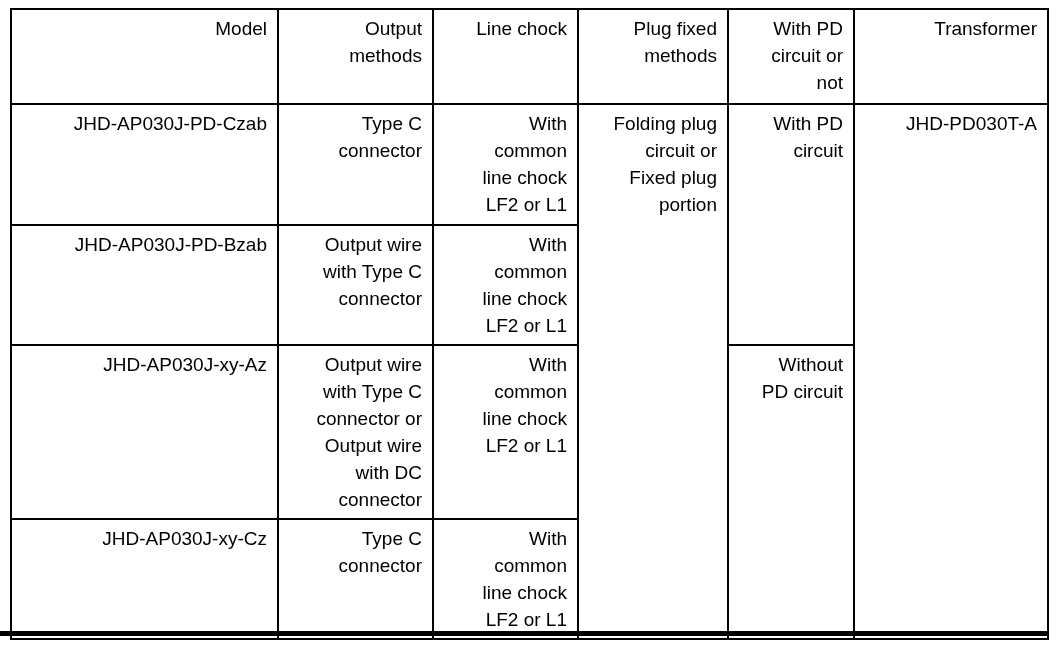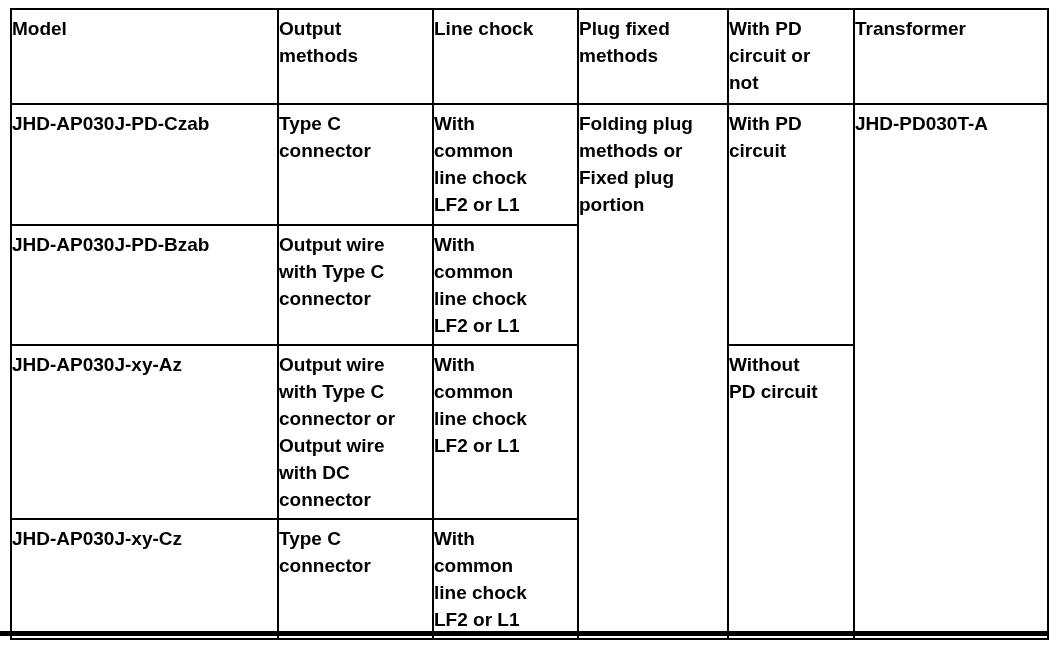--- a/index.html
+++ b/index.html
@@ -23,25 +23,25 @@
     left: 10px;
     top: 8px;
     width: 1037px;
     border-collapse: collapse;
     table-layout: fixed;
   }
   table.spec-table th,
   table.spec-table td {
     border: 2px solid #000000;
     vertical-align: top;
-    text-align: left;
-    padding: 5px 10px 5px 0;
+    text-align: right;
+    padding: 5px 10px 5px 12px;
     font-size: 19px;
     line-height: 27px;
-    font-weight: bold;
+    font-weight: normal;
     white-space: pre-line;
     overflow: hidden;
   }
   tr.row-header { height: 95px; }
   tr.row-1 { height: 121px; }
   tr.row-2 { height: 119px; }
   tr.row-3 { height: 173px; }
   tr.row-4 { height: 117px; }
   .bottom-rule {
     position: absolute;
@@ -83,21 +83,21 @@
     <tbody>
       <tr class="row-1">
         <td>JHD-AP030J-PD-Czab</td>
         <td>Type C
 connector</td>
         <td>With
 common
 line chock
 LF2 or L1</td>
         <td rowspan="4">Folding plug
-methods or
+circuit or
 Fixed plug
 portion</td>
         <td rowspan="2">With PD
 circuit</td>
         <td rowspan="4">JHD-PD030T-A</td>
       </tr>
       <tr class="row-2">
         <td>JHD-AP030J-PD-Bzab</td>
         <td>Output wire
 with Type C

